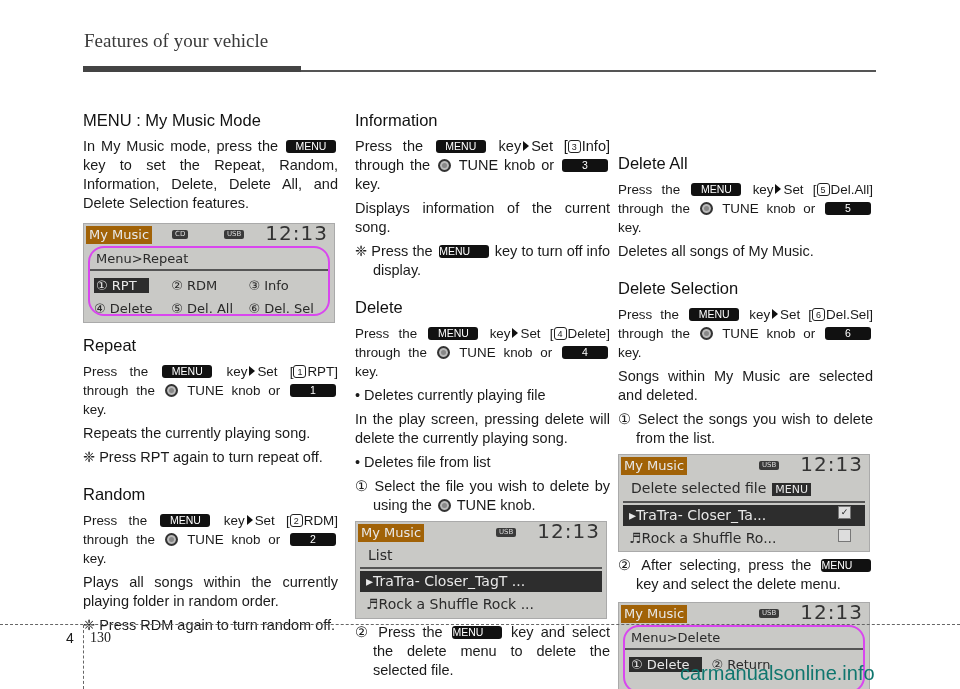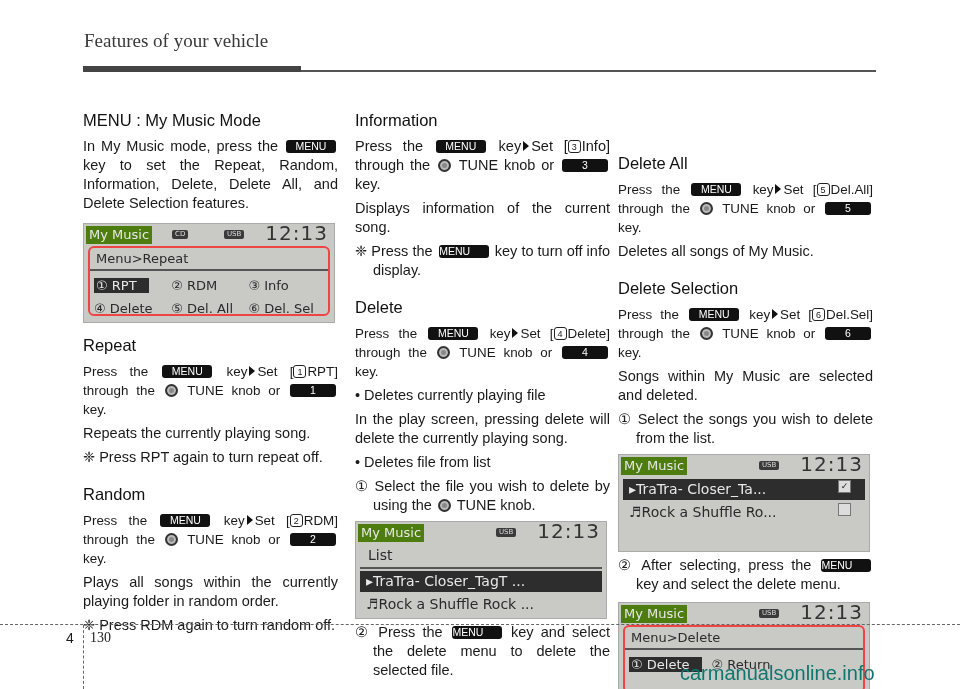--- a/index.html
+++ b/index.html
@@ -31,26 +31,26 @@
   .circ { display:inline-block; width:13px; height:13px; border:1px solid #222; border-radius:3px;
           font-size:9px; line-height:13px; text-align:center; box-sizing:border-box; vertical-align:middle;
           position:relative; top:-1px; margin-right:1px; }
   .note { padding-left:18px; text-indent:-18px; }
   .step { padding-left:18px; text-indent:-18px; }
 
   
   .lcd { background:#c9c9c6; border:1px solid #aaa; position:relative; font-family:"DejaVu Sans", sans-serif;
          color:#2a2a2a; overflow:hidden; }
   .lcd .bar { height:22px; position:relative; }
-  .lcd .tag { position:absolute; left:2px; top:2px; background:#4d7c0f; color:#e8e8e8; font-size:13px;
+  .lcd .tag { position:absolute; left:2px; top:2px; background:#a16207; color:#e8e8e8; font-size:13px;
               padding:0 3px; line-height:18px; }
   .lcd .chip { position:absolute; top:6px; background:#3a3a3a; color:#ddd; font-size:7px; line-height:9px;
                padding:0 3px; border-radius:2px; }
   .lcd .clock { position:absolute; right:6px; top:0px; font-size:20px; color:#333; letter-spacing:1px; }
-  .lcd .frame { margin:0 4px; border:2px solid #ef4444; border-radius:6px; }
+  .lcd .frame { margin:0 4px; border:2px solid #d946ef; border-radius:16px; }
   .lcd .menuhdr { font-size:13px; padding:1px 6px; border-bottom:2px solid #555; }
   .lcd .opts { display:flex; flex-wrap:wrap; padding:3px 2px; font-size:13px; }
   .lcd .opt { width:33%; padding:2px 2px; box-sizing:border-box; white-space:nowrap; }
   .lcd .opt.sel span.inner { background:#2d2d2d; color:#e8e8e8; padding:0 12px 0 2px; }
   .lcd .listhdr { font-size:14px; padding:2px 8px; border-bottom:2px solid #555; margin:0 4px; }
   .lcd .li { font-size:14px; padding:1px 6px; margin:2px 4px; white-space:nowrap; display:flex; justify-content:space-between;gap:28px; }
   .lcd .li.sel { background:#2d2d2d; color:#e8e8e8; }
   .cb { display:inline-block; width:11px; height:11px; border:1px solid #777; background:#ddd; font-size:9px;
         line-height:11px; text-align:center; color:#222; margin-right:8px; }
   .menubtn { background:#2d2d2d; color:#e8e8e8; font-size:11px; padding:0 3px; margin-left:6px; }
@@ -214,20 +214,23 @@
   </p>
   <p>Songs within My Music are selected and deleted.</p>
   <p class="step">① Select the songs you wish to delete from the list.</p>
 
   <div class="lcd" style="width:250px;height:96px;margin-top:6px;">
     <div class="bar">
       <span class="tag">My Music</span>
       <span class="chip" style="left:140px">USB</span>
       <span class="clock">12:13</span>
     </div>
+    <div class="listhdr">
+      <span>Delete selected file</span><span class="menubtn">MENU</span>
+    </div>
     <div class="li sel">
         <span>▸TraTra- Closer_Ta...</span>
         <span class="cb">✓</span>
       </div>
     <div class="li">
         <span>♬Rock a  Shuffle Ro...</span>
         <span class="cb"></span>
       </div>
     <div class="li"></div>
   </div>

